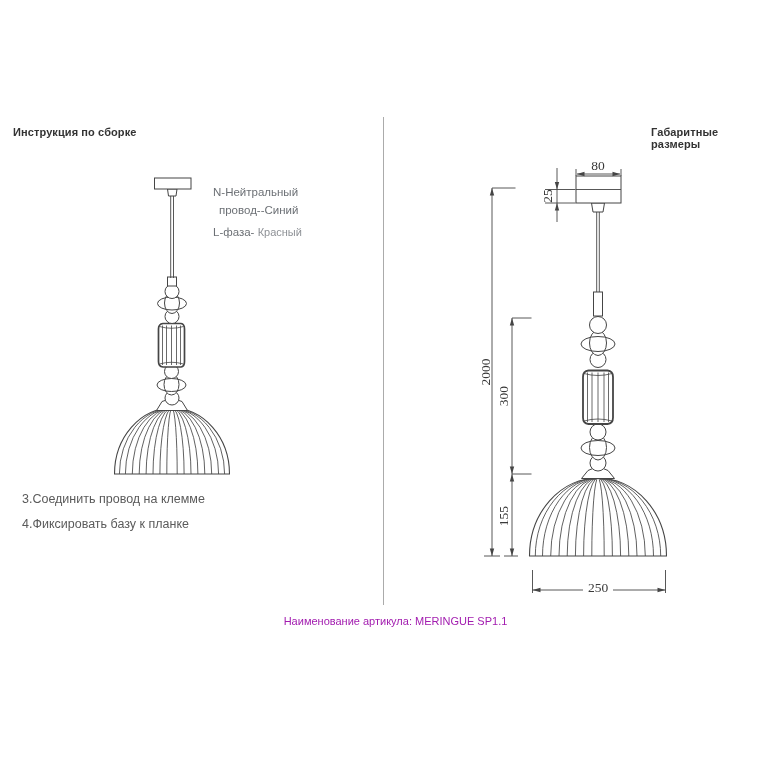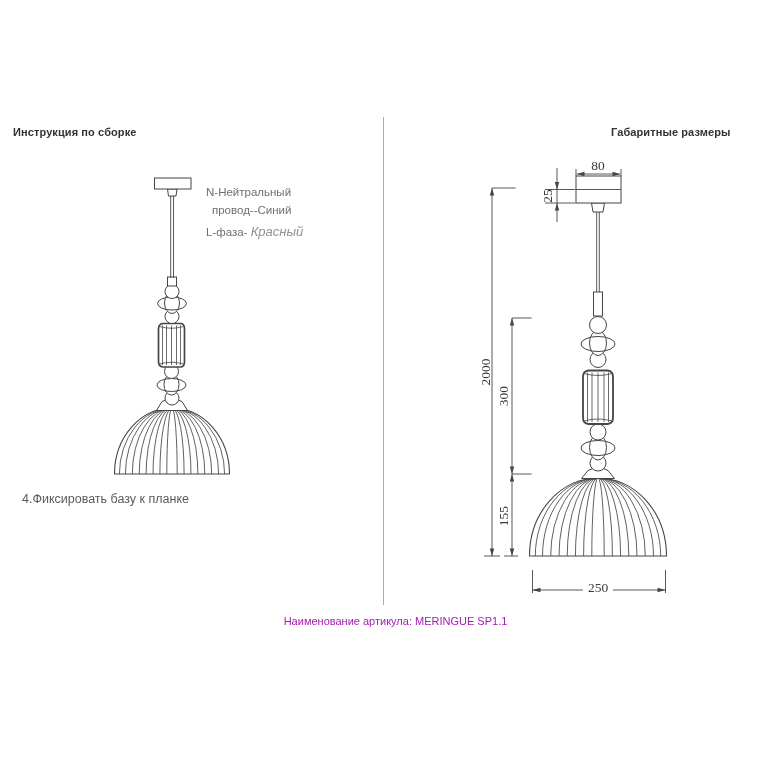--- a/index.html
+++ b/index.html
@@ -3,26 +3,26 @@
 <meta charset="utf-8">
 <style>
   html,body{margin:0;padding:0;}
   body{
     width:767px;height:767px;position:relative;background:#ffffff;
     font-family:"Liberation Sans","DejaVu Sans",sans-serif;color:#333;
     overflow:hidden;
   }
   .title{position:absolute;font-size:11px;font-weight:600;color:#333;letter-spacing:.1px;}
   #title-left{left:13px;top:126px;}
-  #title-right{left:611px;top:126px;}
+  #title-right{left:651px;top:126px;}
   #divider{position:absolute;left:383px;top:117px;width:1px;height:488px;background:#ababab;}
-  #wiring{position:absolute;left:206px;top:183px;font-size:11.5px;color:#6c7075;line-height:18px;}
+  #wiring{position:absolute;left:213px;top:183px;font-size:11.5px;color:#6c7075;line-height:18px;}
   #wiring .indent{margin-left:6px;}
   #wiring .phase-row{margin-top:4px;}
-  #wiring .lighter{color:#8e9196;font-size:13px;font-style:italic;}
+  #wiring .lighter{color:#8e9196;font-size:11px;}
   #instructions{position:absolute;left:22px;top:492px;list-style:none;margin:0;padding:0;
     font-size:12.5px;color:#5a5a5a;}
   #instructions li{line-height:14px;margin-bottom:10.5px;}
   #caption{position:absolute;left:12px;top:615px;width:100%;text-align:center;
     font-size:11px;color:#a21caf;}
   svg{position:absolute;}
   #svg-left{left:93px;top:168px;}
   #svg-right{left:478px;top:153px;}
   .dim-text{font-family:"Liberation Serif","DejaVu Serif",serif;font-size:13.5px;fill:#3a3a3a;}
 </style>
@@ -79,20 +79,21 @@
   </g>
 </svg>
 
 <div id="wiring">
   <div>N-Нейтральный</div>
   <div class="indent">провод--Синий</div>
   <div class="phase-row"><span>L-фаза-</span> <span class="lighter">Красный</span></div>
 </div>
 
 <ul id="instructions">
+  <li>3.Соединить провод на клемме</li>
   <li>4.Фиксировать базу к планке</li>
 </ul>
 
 <svg id="svg-right" width="202" height="452" viewBox="478 153 202 452" xmlns="http://www.w3.org/2000/svg">
   <g stroke="#454545" fill="none" stroke-width="1">
 
     <g>
       <path d="M529.5,556 A68.5,78 0 0 1 666.5,556 Z" fill="#ffffff" stroke-width="1.1"></path>
       <path d="M591.8,556 A6.2,78 0 0 1 604.2,556" stroke-width="0.85"></path>
       <path d="M583.6,556 A14.4,78 0 0 1 612.4,556" stroke-width="0.85"></path>

